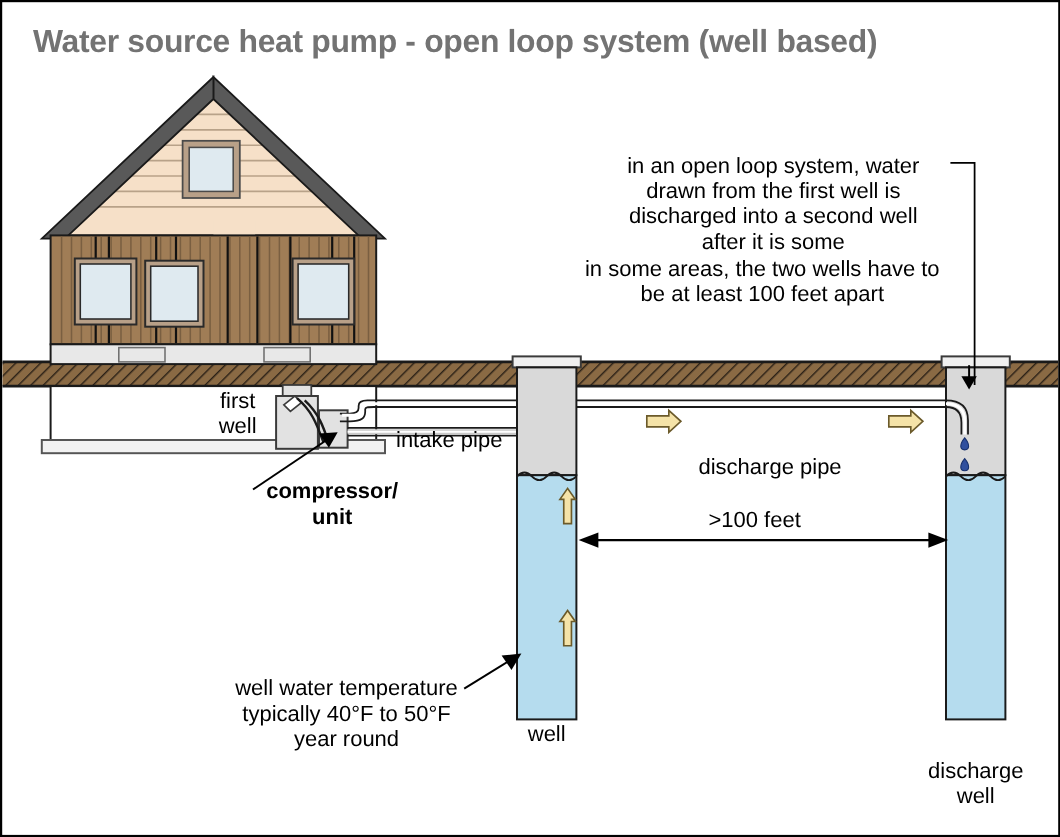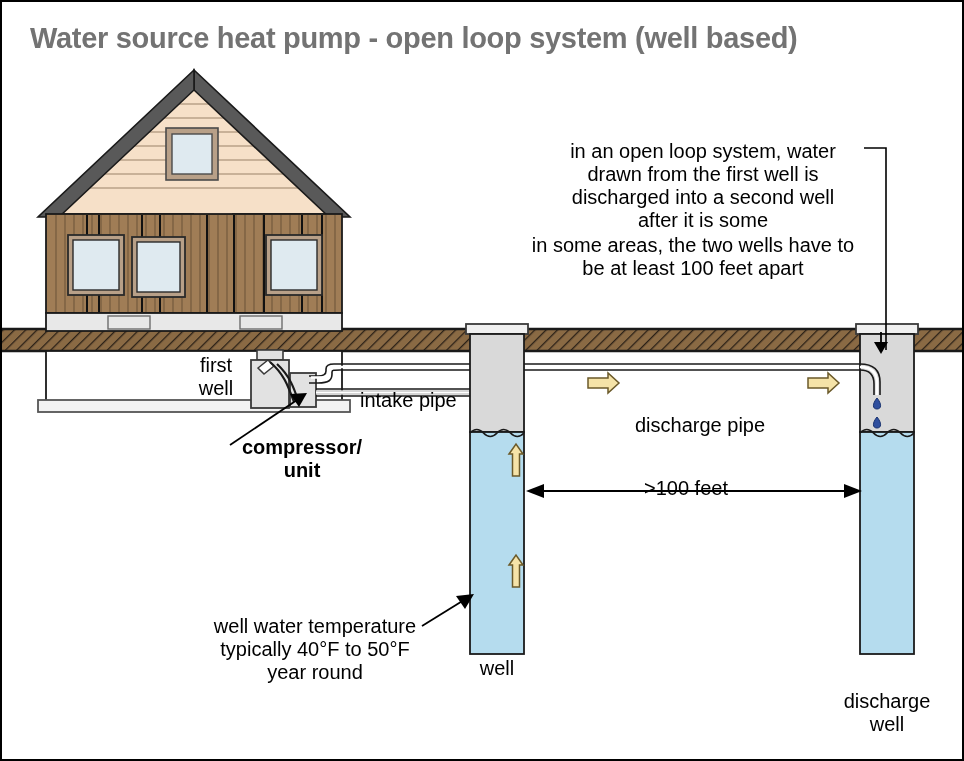--- a/index.html
+++ b/index.html
@@ -216,21 +216,21 @@
 
   <div class="txt" style="left:200px;top:434px;width:200px;font-weight:bold;">
     <div>compressor/</div>
     <div>unit</div>
   </div>
 
   <div class="txt l nowrap" style="left:358px;top:387px;">intake pipe</div>
 
   <div class="txt l nowrap" style="left:633px;top:371px;margin-top:41px;">discharge pipe</div>
 
-  <div class="txt nowrap" style="left:642px;top:475px;">&gt;100 feet</div>
+  <div class="txt nowrap" style="left:642px;top:460px;">&gt;100 feet</div>
 
   <div class="txt" style="left:198px;top:613px;width:230px;">
     <div>well water temperature</div>
     <div>typically 40°F to 50°F</div>
     <div>year round</div>
   </div>
 
   <div class="txt" style="left:455px;top:655px;width:80px;">well</div>
 
   <div class="txt" style="left:828px;top:668px;width:114px;margin-top:20px;">

